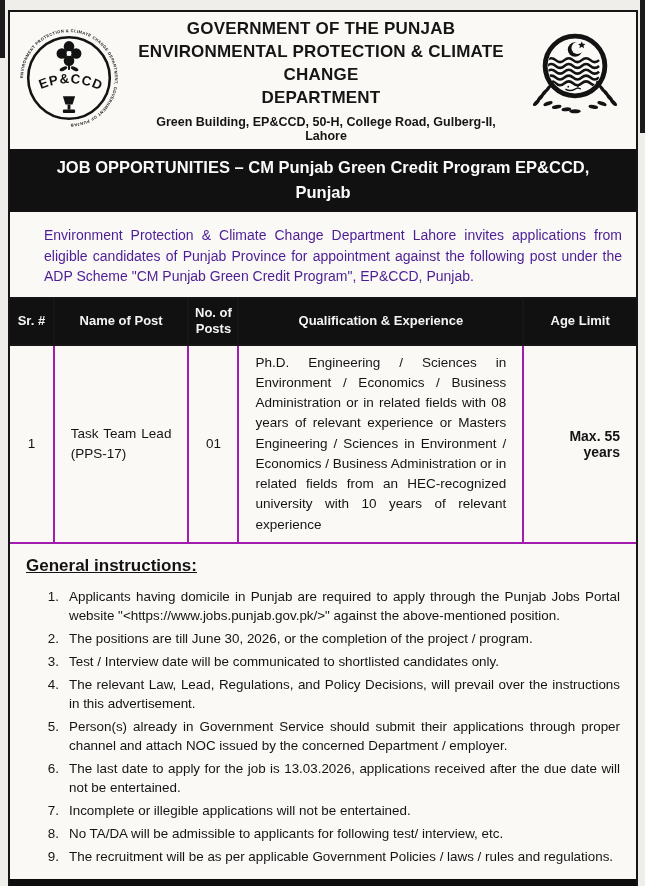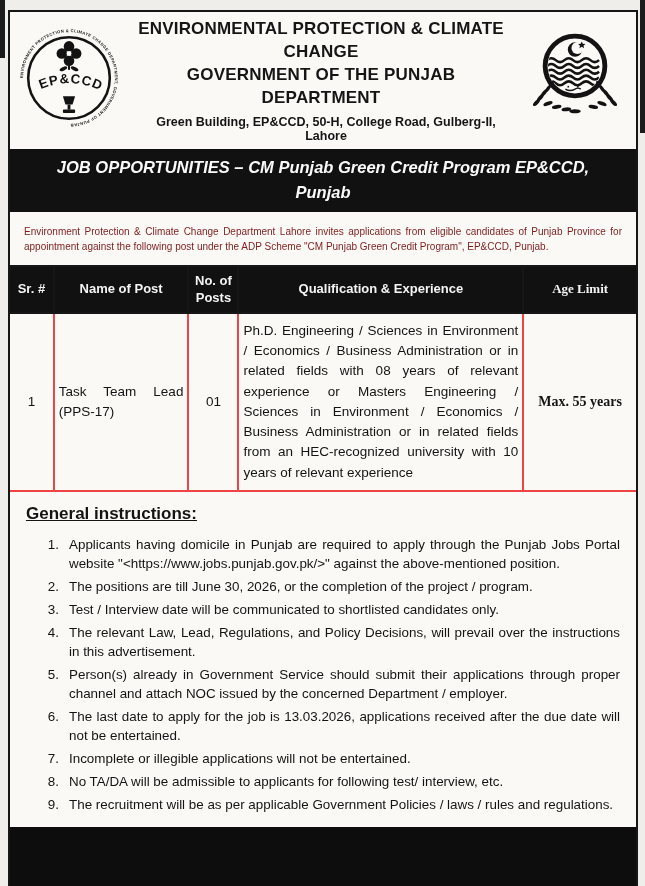--- a/index.html
+++ b/index.html
@@ -11,35 +11,35 @@
   .ad { position: absolute; left: 8px; top: 10px; width: 630px; bottom: 0; border: 2px solid #161616; border-bottom: none; background: #faf9f6; display: flex; flex-direction: column; }
 
   
   .header { display: flex; align-items: center; gap: 4px; padding: 6px 8px 2px 8px; }
   .logo { flex: 0 0 auto; }
   .header-text { flex: 1; text-align: center; color: #151515; }
   .title { font-weight: bold; font-size: 17px; line-height: 1.35; letter-spacing: 0.2px; }
   .addr { font-weight: bold; font-size: 12.5px; margin-top: 5px; margin-left: 10px; }
 
   
-  .banner { margin-top: 4px; background: #111; color: #fafafa; text-align: center; font-weight: bold; font-size: 16.5px; line-height: 1.5; padding: 6px 30px 8px; font-style: italic; }
-
-  
-  .intro { padding: 13px 14px 8px; font-size: 10px; line-height: 1.45; text-align: justify; color: #7f1d1d; }
+  .banner { margin-top: 4px; background: #111; color: #fafafa; text-align: center; font-weight: bold; font-size: 16.5px; line-height: 1.5; padding: 6px 30px 8px; }
+
+  
+  .intro { padding: 13px 14px 8px; font-size: 14px; line-height: 1.45; text-align: justify; color: #4c1d95; margin-left: 20px; }
 
   
   table { width: 100%; border-collapse: collapse; table-layout: fixed; margin-top: 3px; }
   th { background: #111; color: #f4f4f4; font-size: 13px; font-weight: bold; padding: 6px 3px; border: 2px solid #161616; line-height: 1.25; }
-  td { border: 2px solid #ef4444; font-size: 13.5px; color: #141414; padding: 7px 4px; vertical-align: middle; }
+  td { border: 2px solid #a21caf; font-size: 13.5px; color: #141414; padding: 7px 16px; vertical-align: middle; }
   th:first-child, td:first-child { border-left: none; }
-  th:last-child, td:last-child { border-right: none; font-family: Liberation Serif, serif; }
+  th:last-child, td:last-child { border-right: none; }
   .col-sr { width: 7%; } .col-post { width: 21.5%; } .col-num { width: 8%; } .col-qual { width: 45.5%; } .col-age { width: 18%; }
   .td-center { text-align: center; }
   .td-qual { text-align: justify; line-height: 1.5; }
-  .td-age { text-align: center; font-weight: bold; font-size: 14px; }
+  .td-age { text-align: right; font-weight: bold; font-size: 14px; }
   .td-post { text-align: justify; line-height: 1.45; }
 
   
   .instructions { padding: 10px 16px 6px 16px; color: #141414; }
   .instr-heading { font-size: 17px; font-weight: bold; text-decoration: underline; margin: 2px 0 11px 0; }
   ol.instr-list { list-style: none; padding-left: 15px; }
   ol.instr-list li { display: flex; gap: 10px; font-size: 13.4px; line-height: 1.42; margin-bottom: 4px; }
   .num { flex: 0 0 18px; text-align: right; }
   .txt { flex: 1; text-align: justify; }
   .link { }
@@ -85,22 +85,22 @@
 
           <g fill="#121212">
             <path d="M 44,68 L 56,68 L 53.5,76 L 46.5,76 Z"></path>
             <rect x="48.6" y="76" width="2.8" height="5"></rect>
             <rect x="44" y="81" width="12" height="3.4" rx="1"></rect>
           </g>
         </svg>
       </div>
 
       <div class="header-text">
+        <div class="title">GOVERNMENT OF THE PUNJAB</div>
         <div class="title">ENVIRONMENTAL PROTECTION &amp; CLIMATE CHANGE</div>
-        <div class="title">GOVERNMENT OF THE PUNJAB</div>
         <div class="title">DEPARTMENT</div>
         <div class="addr">Green Building, EP&amp;CCD, 50-H, College Road, Gulberg-II, Lahore</div>
       </div>
 
       <div class="logo">
         <svg width="106" height="102" viewBox="0 0 110 105">
           <defs>
             <clipPath id="crestClip">
                 <circle cx="55" cy="40" r="28"></circle>
               </clipPath>

